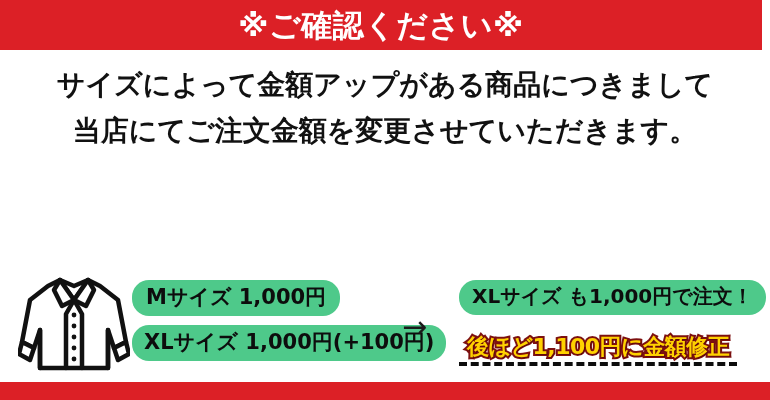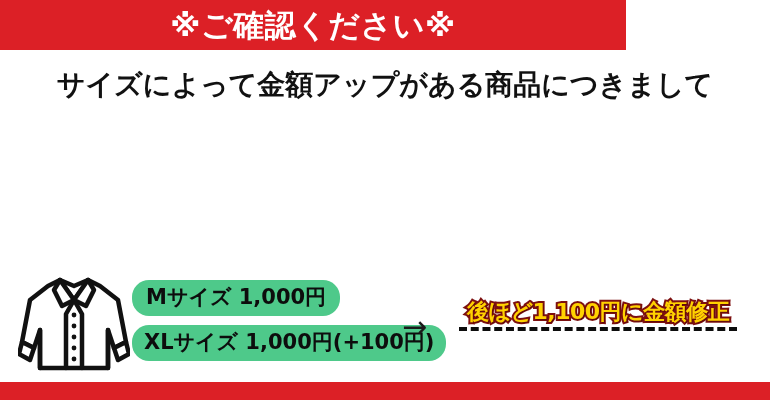--- a/index.html
+++ b/index.html
@@ -19,21 +19,21 @@
     height: 400px;
     background: #ffffff;
     box-sizing: border-box;
   }
 
   
   .header-bar {
     position: absolute;
     left: 0;
     top: 0;
-    width: 626px;
+    width: 762px;
     height: 50px;
     background: #dc2026;
     display: flex;
     align-items: center;
     justify-content: center;
   }
   .header-title {
     color: #ffffff;
     font-size: 31px;
     font-weight: bold;
@@ -163,20 +163,21 @@
 <body>
 
 <div class="banner">
 
   <div class="header-bar">
     <div class="header-title">※ご確認ください※</div>
   </div>
 
   <div class="body-lines">
     <div class="body-line">サイズによって金額アップがある商品につきまして</div>
+    <div class="body-line">当店にてご注文金額を変更させていただきます。</div>
   </div>
 
   <div class="compare">
 
     <div class="shirt-wrap">
       <svg viewBox="0 0 112 110" width="112" height="110" aria-hidden="true">
         <g fill="#ffffff" stroke="#111111" stroke-width="4.5" stroke-linejoin="round" stroke-linecap="round">
 
           <path d="M42 10
                    L30 16
@@ -224,20 +225,21 @@
     </div>
 
     <div class="left-prices">
       <div class="badge badge-m">Mサイズ 1,000円</div>
       <div class="badge badge-xl">XLサイズ 1,000円(+100円)</div>
     </div>
 
     <div class="arrow">→</div>
 
     <div class="right-prices">
+      <div class="badge badge-order">XLサイズ も1,000円で注文！</div>
       <div class="fix-text">後ほど1,100円に金額修正</div>
       <div class="dashed-rule"></div>
     </div>
 
   </div>
 
   <div class="footer-bar"></div>
 
 </div>
 

